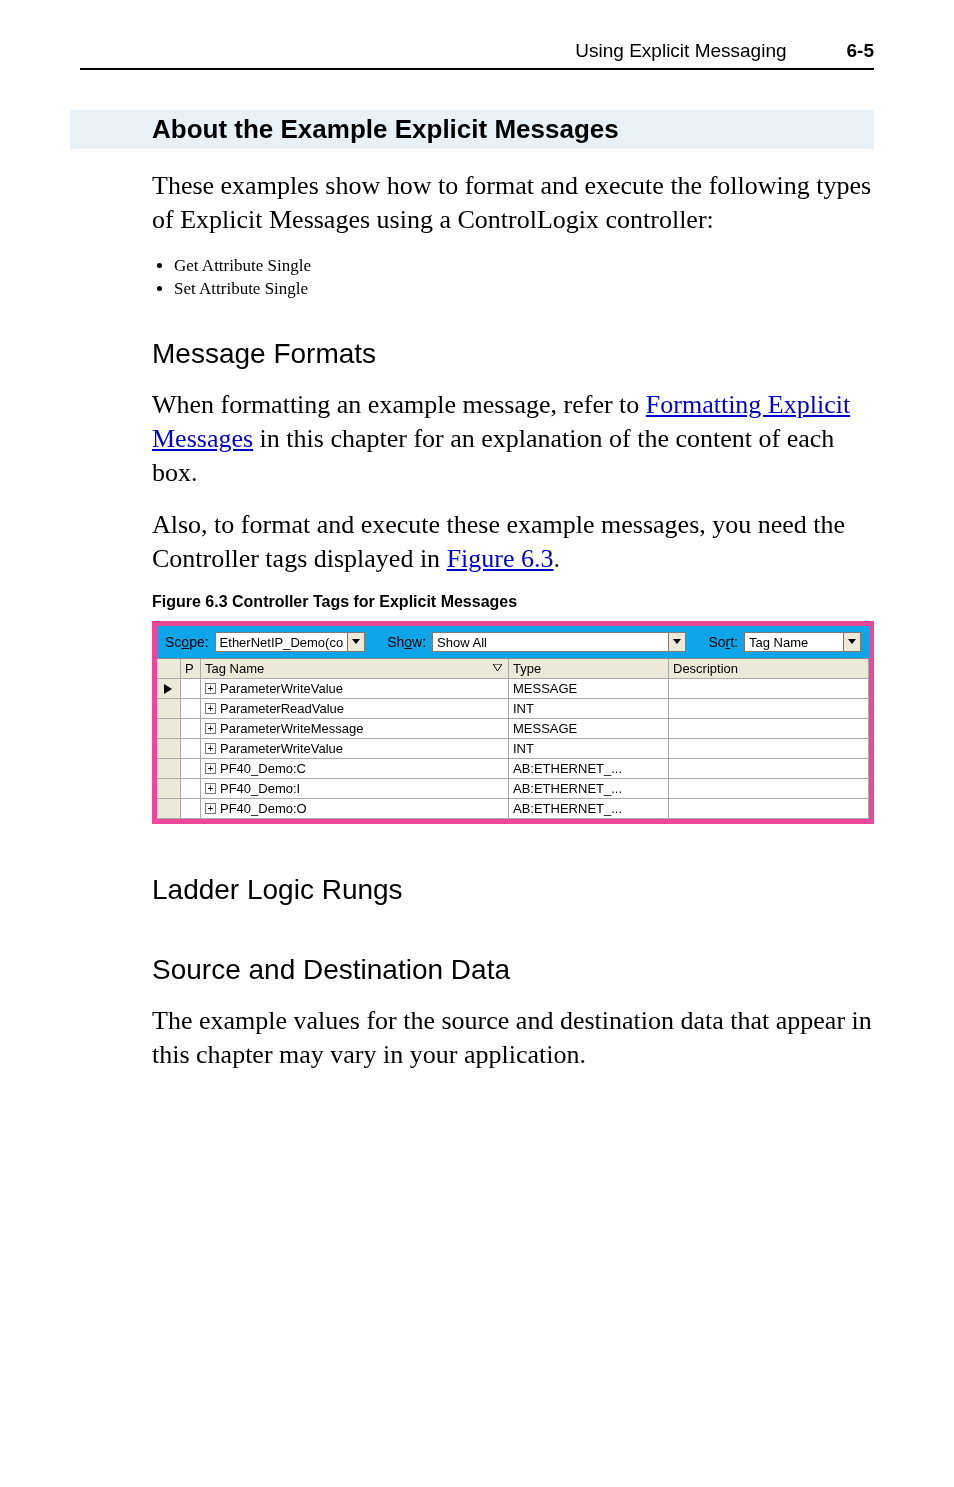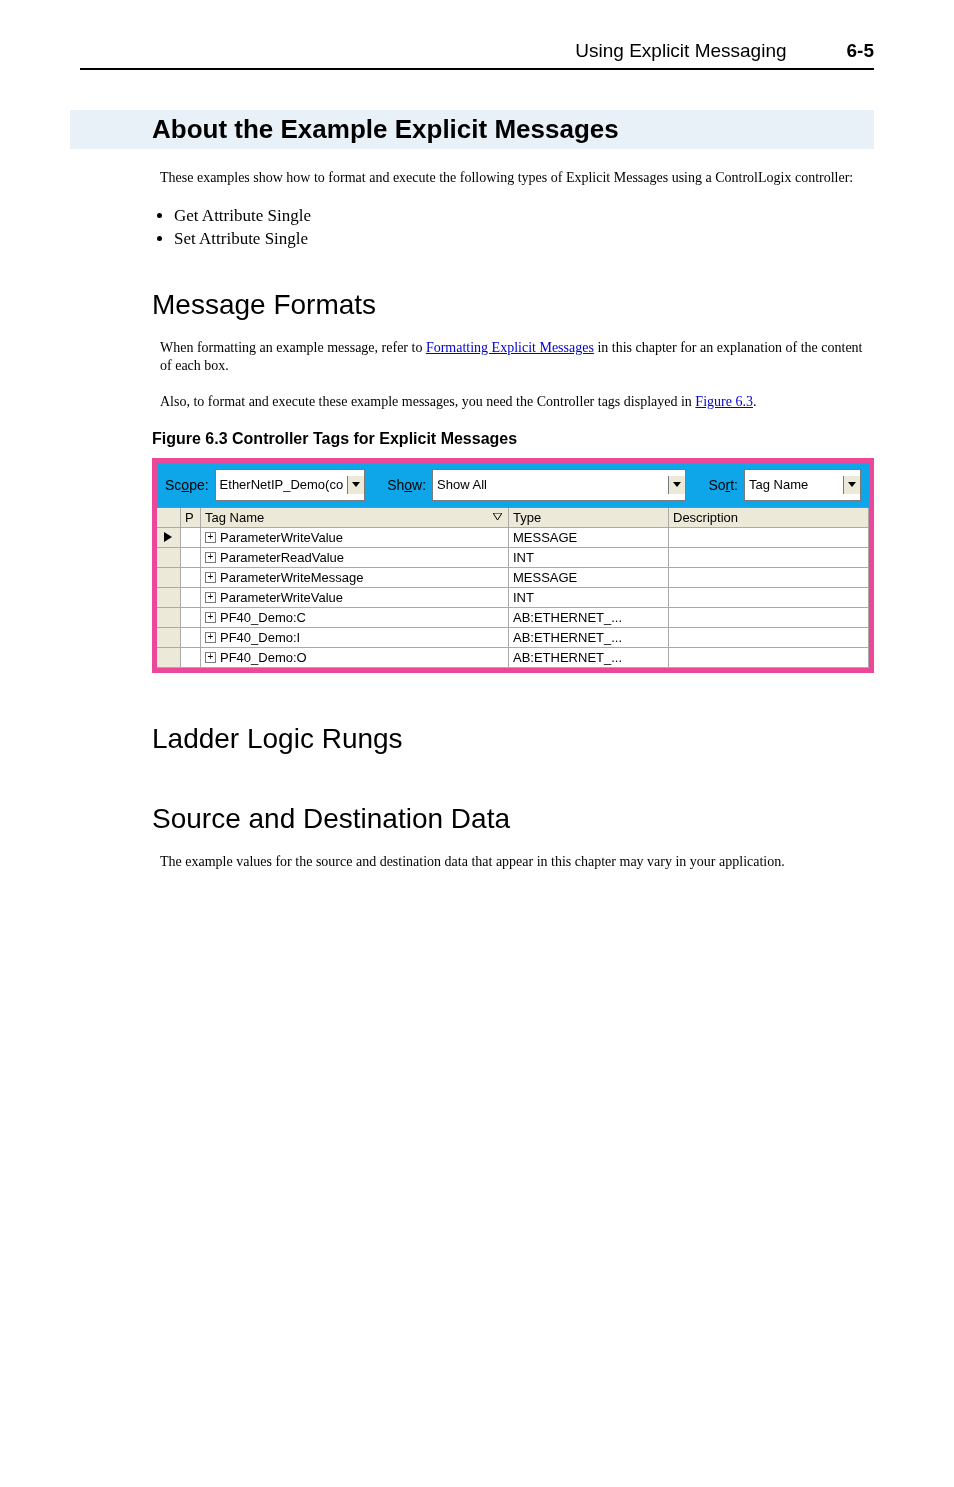--- a/index.html
+++ b/index.html
@@ -37,23 +37,23 @@
   .section-heading {
     font-family: Arial, Helvetica, sans-serif;
     font-weight: bold;
     font-size: 26px;
     margin-left: 72px;
   }
   .content-block {
     margin-left: 72px;
   }
   .body-text {
-    font-size: 14px;
+    font-size: 26px;
     line-height: 1.3;
-    margin: 0 0 18px 8px;
+    margin: 0 0 18px 0;
   }
   ul.bullet-list {
     margin: 0 0 38px 0;
     padding-left: 22px;
   }
   ul.bullet-list li {
     font-size: 17px;
     line-height: 1.35;
   }
   .subheading {
@@ -88,21 +88,21 @@
     gap: 6px;
     white-space: nowrap;
   }
   .tags-topbar .lbl { }
   .tags-topbar .underline-letter { text-decoration: underline; }
   .combo {
     display: inline-flex;
     align-items: center;
     background: #fff;
     border: 1px solid #7a7a7a;
-    height: 32px;
+    height: 20px;
     box-sizing: border-box;
   }
   .combo .combo-text {
     padding: 0 4px;
     font-size: 13px;
   }
   .combo .combo-btn {
     width: 16px;
     height: 18px;
     background: #ece9d8;

